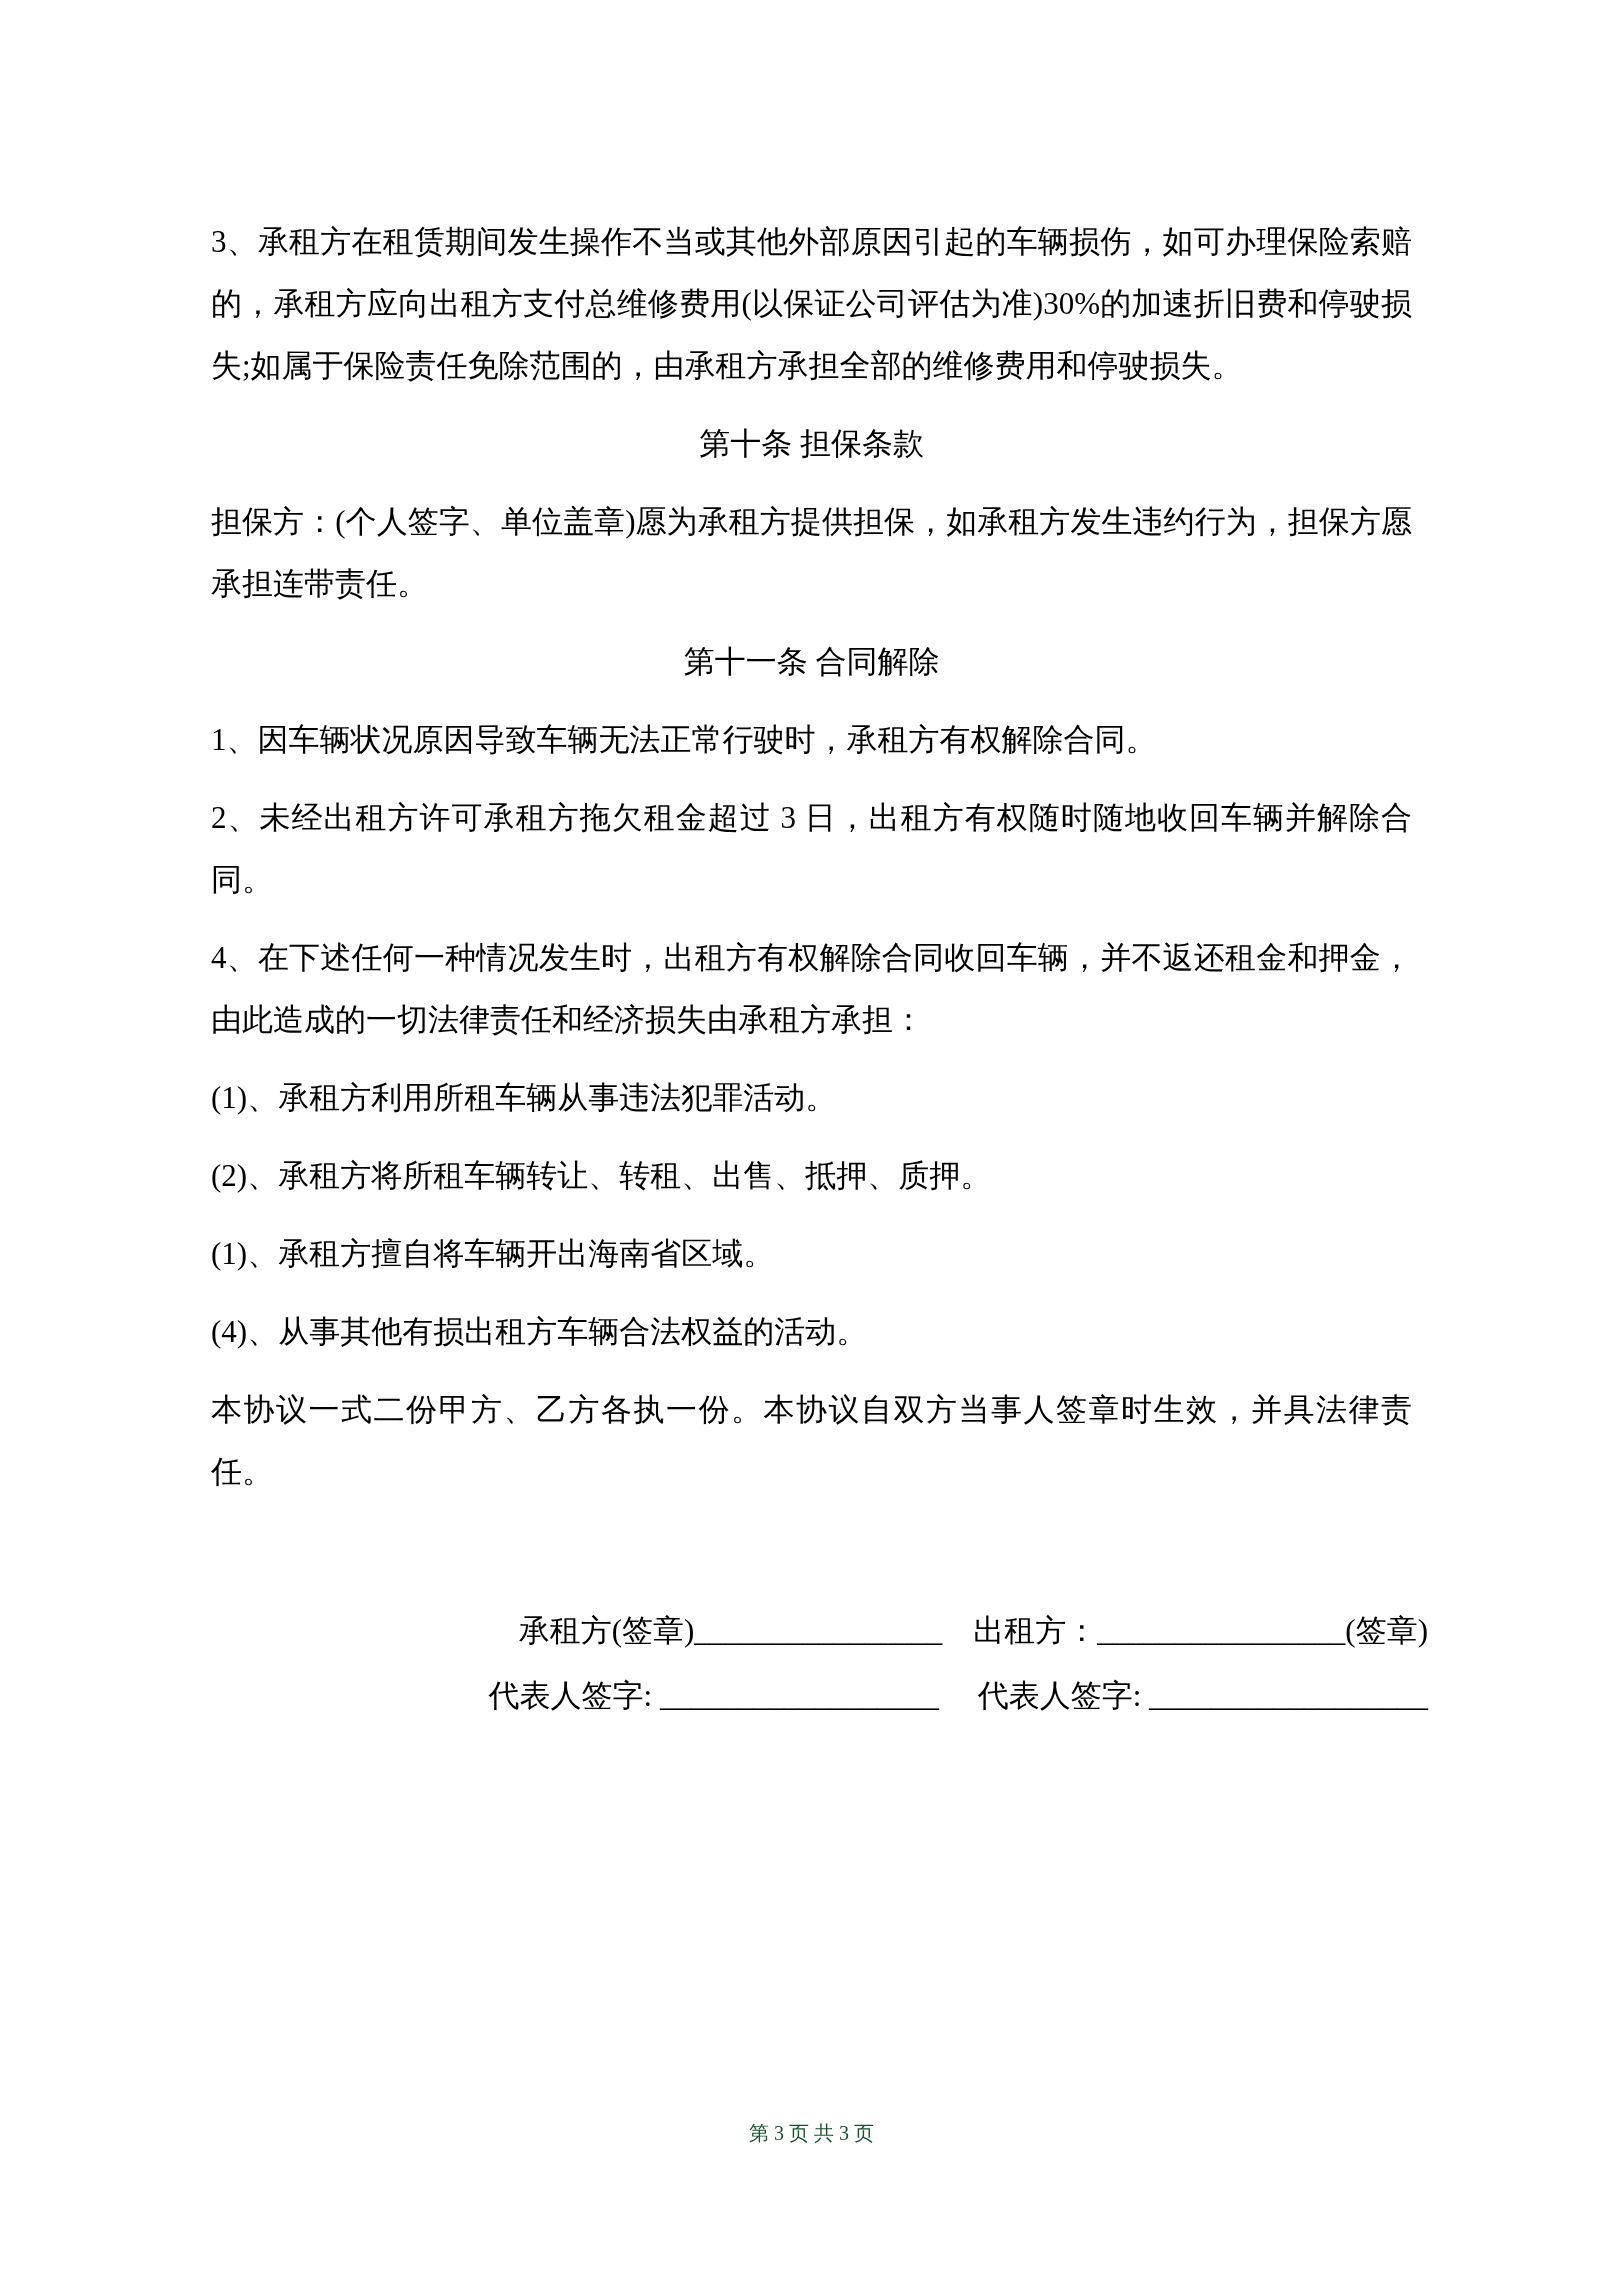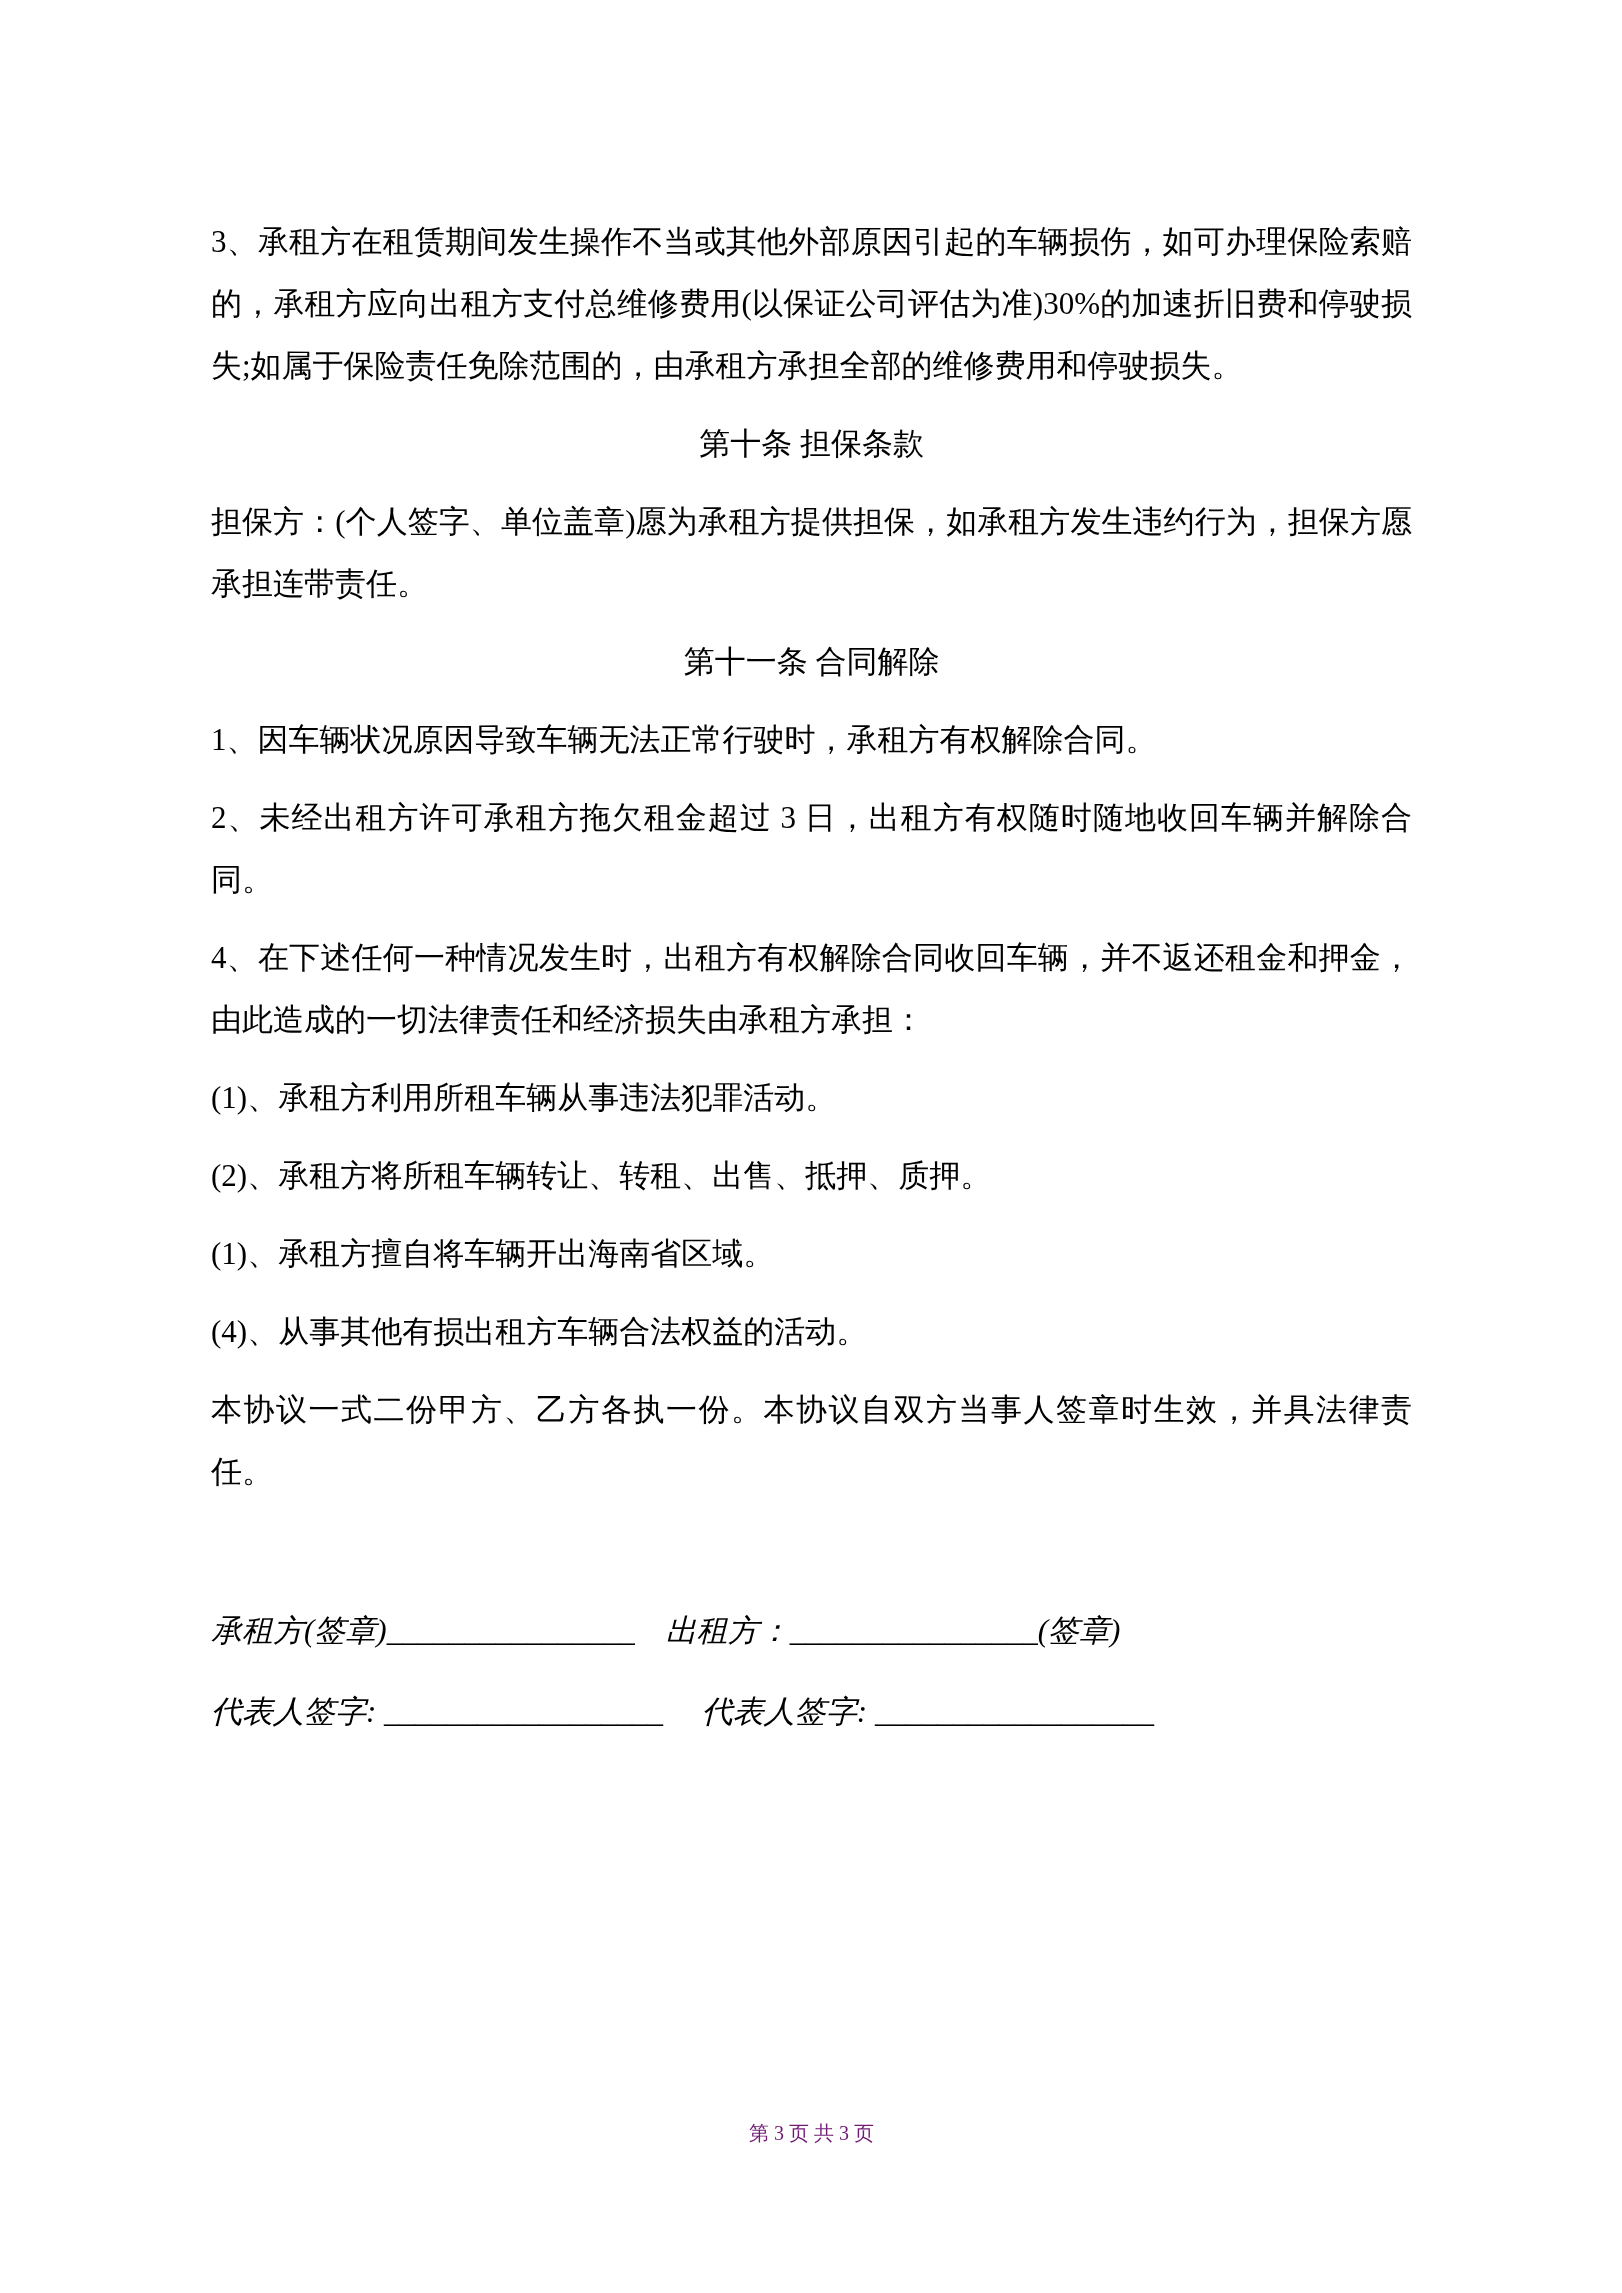--- a/index.html
+++ b/index.html
@@ -29,37 +29,36 @@
     padding: 0;
     text-align: justify;
   }
   .content p.heading {
     text-align: center;
   }
   .signature {
     margin-top: 95px;
   }
   .signature p {
-    margin: 16px;
+    margin: 0;
     padding: 0;
-    text-align: left;
+    text-align: right;
     white-space: pre;
     font-size: 31px;
     line-height: 65px;
-    font-style: italic;
   }
   .footer {
     position: absolute;
     left: 0;
     top: 2120px;
     width: 100%;
     text-align: center;
     font-size: 20px;
     line-height: 27px;
-    color: #701a75;
+    color: #14532d;
   }
 </style>
 </head>
 <body>
 
 <div class="page">
 
   <div class="content">
     <p>3、承租方在租赁期间发生操作不当或其他外部原因引起的车辆损伤，如可办理保险索赔的，承租方应向出租方支付总维修费用(以保证公司评估为准)30%的加速折旧费和停驶损失;如属于保险责任免除范围的，由承租方承担全部的维修费用和停驶损失。</p>
     <p class="heading">第十条 担保条款</p>

